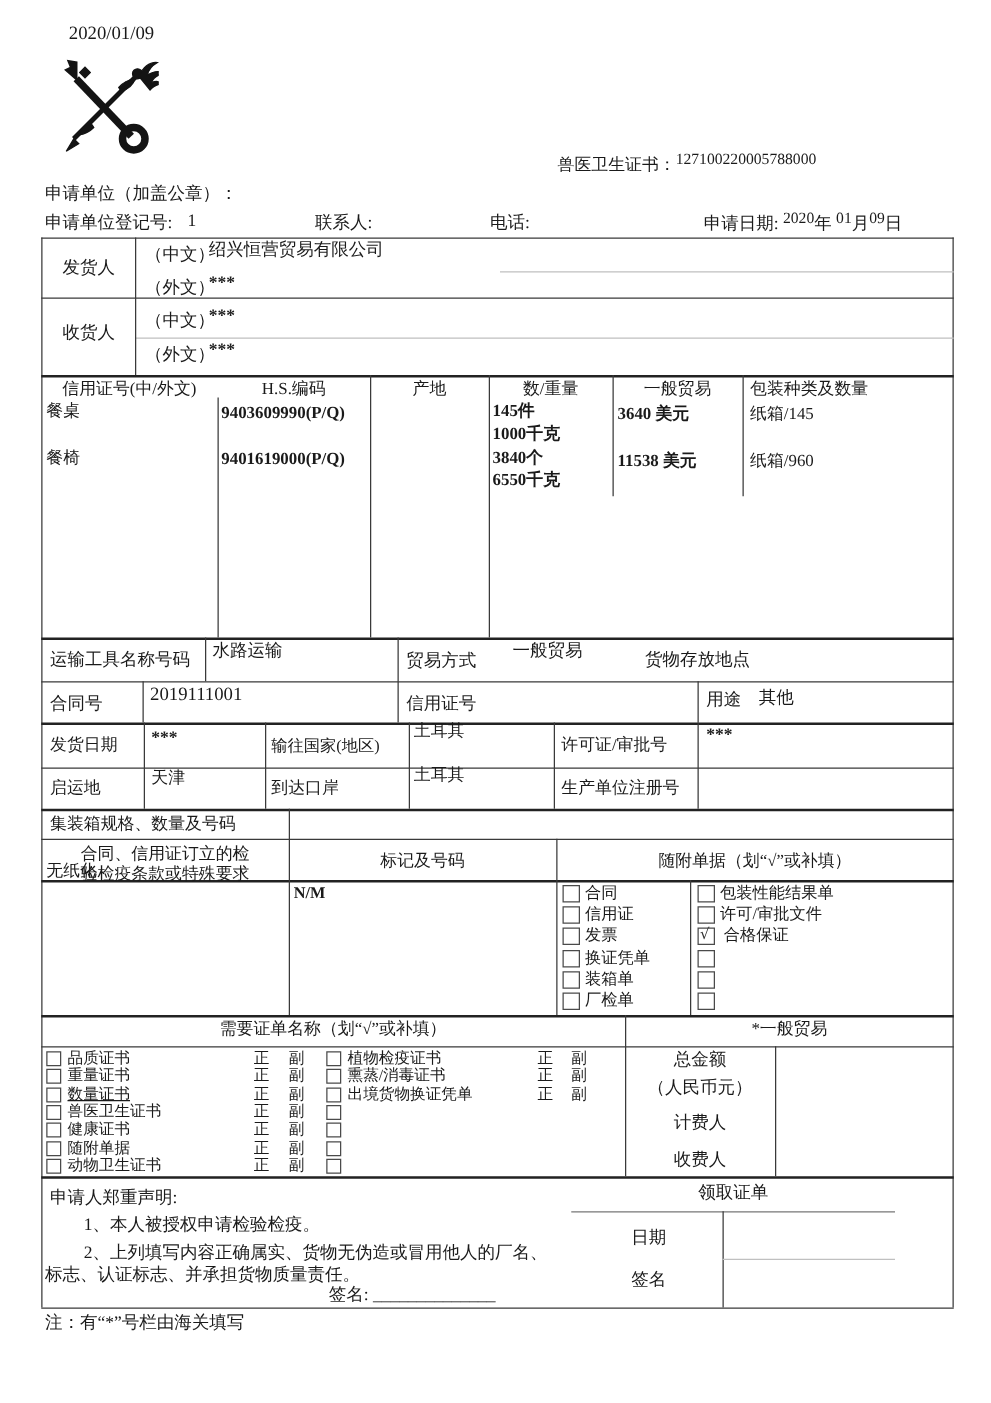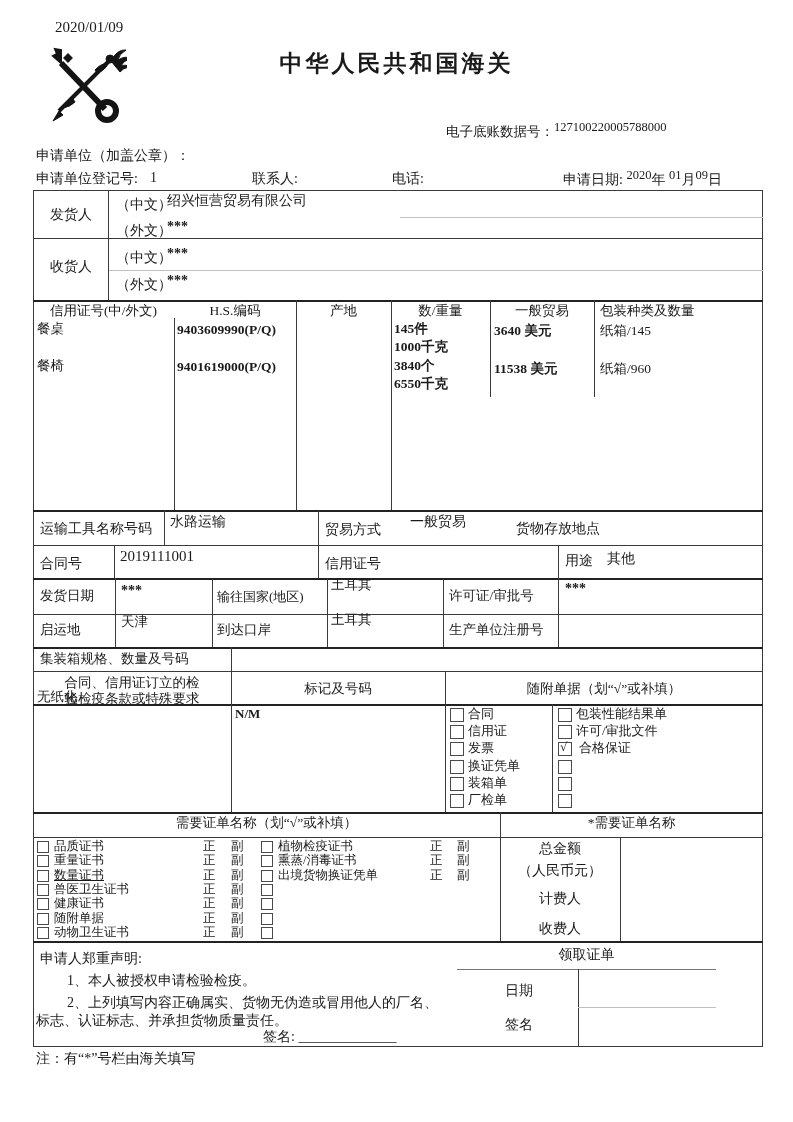--- a/index.html
+++ b/index.html
@@ -37,24 +37,23 @@
         <line x1="14" y1="66" x2="64" y2="16" stroke-width="4"></line>
         <circle cx="65" cy="14" r="4"></circle>
         <path d="M66 16 q6 -12 15 -11 q-7 4 -8 10 q8 -5 13 -1 q-7 1 -10 7 q6 -2 8 1 q-6 1 -9 5 z" stroke-width="1"></path>
         <path d="M14 66 l-6 10 l10 -6 z" stroke-width="1"></path>
         <path d="M28 54 q-8 2 -10 9 q7 -1 12 -6 z" stroke-width="1"></path>
         <path d="M52 28 q9 -3 11 -10 q-8 1 -13 7 z" stroke-width="1"></path>
       </g>
     </svg>
   </div>
 
-  <div class="title" style="top:48px;">中华人民共和国海关</div>
 
   <div class="t s135" style="left:446px;top:124px;">
-    <span>电子底账数据号：</span><span class="sup num s13">127100220005788000</span>
+    <span>兽医卫生证书：</span><span class="sup num s13">127100220005788000</span>
   </div>
 
   <div class="t s14" style="left:36px;top:147px;">申请单位（加盖公章）：</div>
   <div class="t s14" style="left:36px;top:170px;">申请单位登记号:</div>
   <div class="t s14 num" style="left:150px;top:169px;">1</div>
   <div class="t s14" style="left:252px;top:170px;">联系人:</div>
   <div class="t s14" style="left:392px;top:170px;">电话:</div>
   <div class="t s14" style="left:563px;top:171px;">
     <span>申请日期:</span>
     <span class="sup num">2020</span><span>年</span>
@@ -210,21 +209,21 @@
       <span class="mk"></span>
     </div>
   <div class="cb" style="left:558px;top:777px;">
       <span class="mk"></span>
     </div>
   <div class="cb" style="left:558px;top:794px;">
       <span class="mk"></span>
     </div>
 
   <div class="t s135 ctr" style="left:33px;top:815px;width:467px;">需要证单名称（划“√”或补填）</div>
-  <div class="t s135 ctr" style="left:500px;top:815px;width:263px;">*需要证单名称</div>
+  <div class="t s135 ctr" style="left:500px;top:815px;width:263px;">*一般贸易</div>
 
   <div class="cbs" style="left:37px;top:841px;"></div>
   <div class="t s125" style="left:54px;top:839px;">品质证书</div>
   <div class="t s125" style="left:203px;top:839px;">正</div>
   <div class="t s125" style="left:231px;top:839px;">副</div>
   <div class="cbs" style="left:37px;top:855px;"></div>
   <div class="t s125" style="left:54px;top:853px;">重量证书</div>
   <div class="t s125" style="left:203px;top:853px;">正</div>
   <div class="t s125" style="left:231px;top:853px;">副</div>
   <div class="cbs" style="left:37px;top:870px;"></div>

